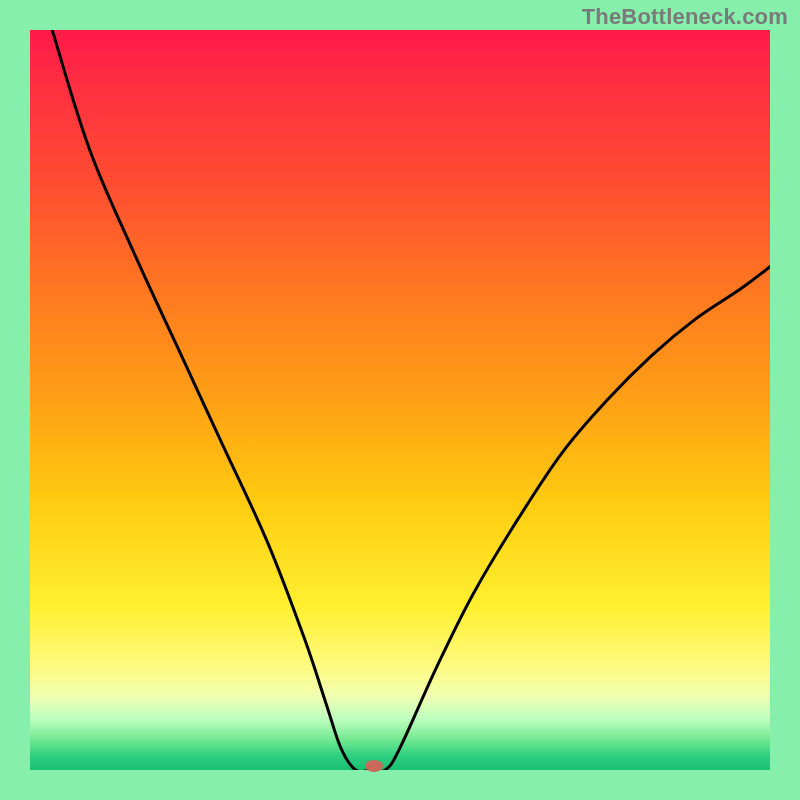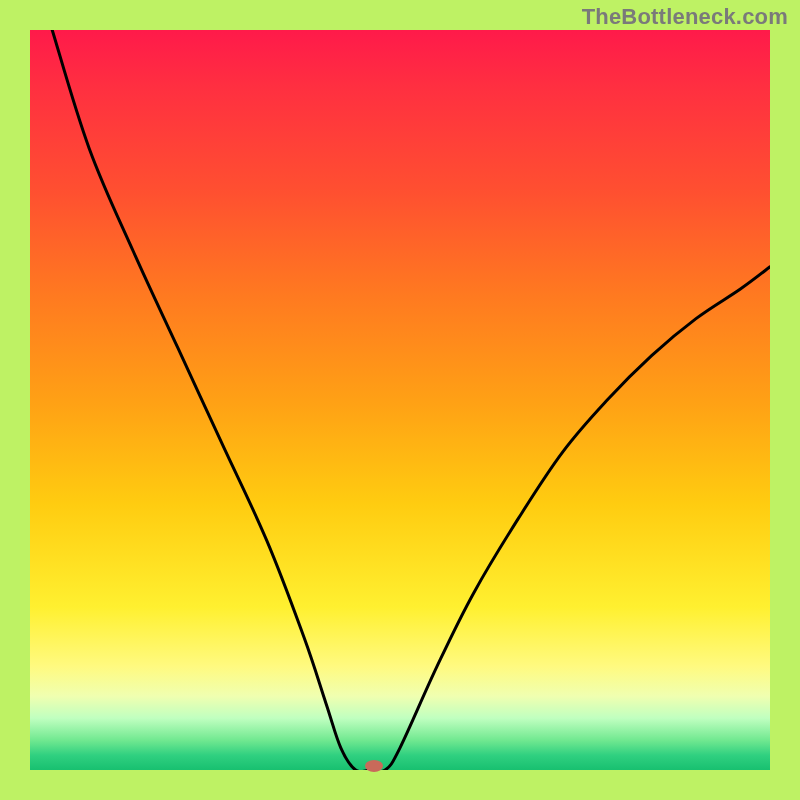--- a/index.html
+++ b/index.html
@@ -9,21 +9,21 @@
     height: 800px;
     background: #000;
     overflow: hidden;
   }
   .frame {
     position: absolute;
     top: 0;
     left: 0;
     width: 800px;
     height: 800px;
-    background: #bef264;
+    background: #86efac;
   }
   .plot-area {
     position: absolute;
     top: 30px;
     left: 30px;
     width: 740px;
     height: 740px;
     background: linear-gradient(
       to bottom,
       #ff1a4a 0%,

